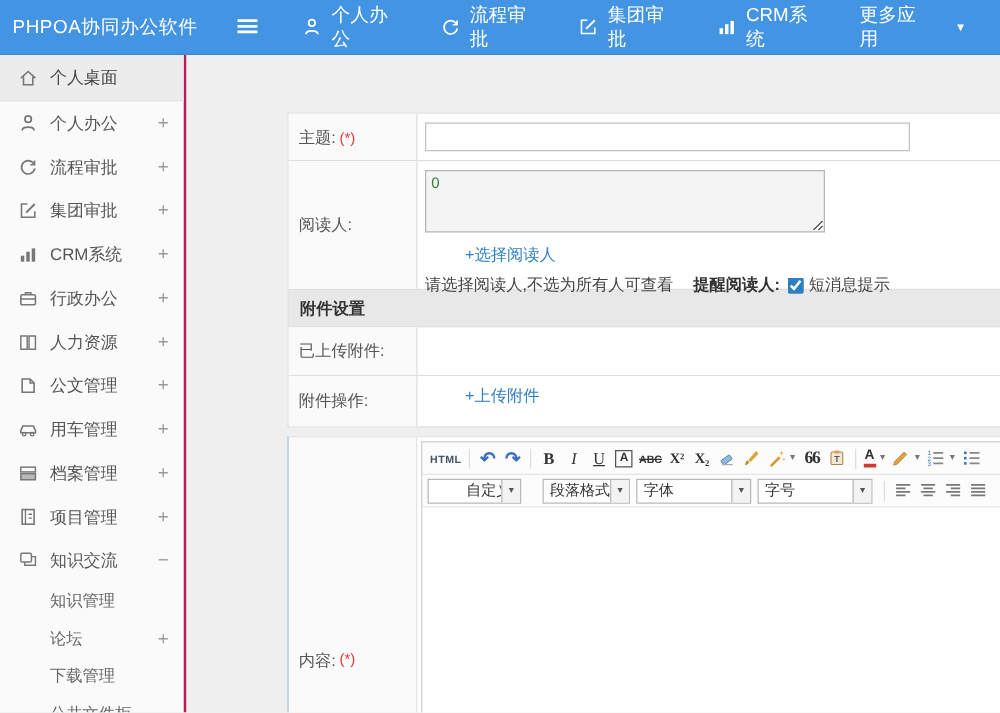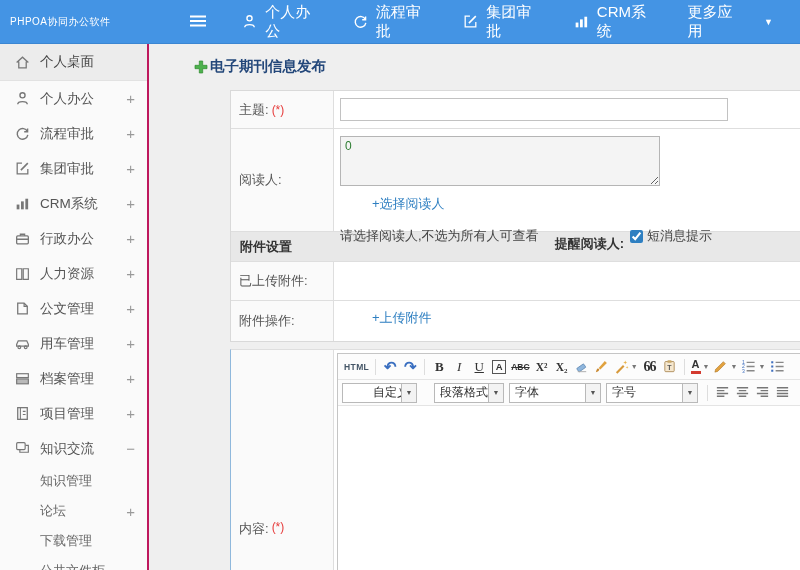--- a/index.html
+++ b/index.html
@@ -4,21 +4,21 @@
 <style>
   * { box-sizing: border-box; }
   html,body { margin:0; padding:0; }
   body {
     width:800px; height:570px; overflow:hidden; position:relative;
     font-family:"Liberation Sans", sans-serif; background:#efefef;
   }
   
   .topbar{position:absolute;top:0;left:0;right:0;height:44px;background:#4494e4;
     display:flex;align-items:center;color:#fff;z-index:5;border-bottom:1px solid #3b86d2;}
-  .logo{font-size:10px;padding-left:10px;width:190px;letter-spacing:0.5px;}
+  .logo{font-size:15px;padding-left:10px;width:190px;letter-spacing:0.5px;}
   .hamburger{width:22px;height:16px;color:#fff;margin-right:30px;cursor:pointer;}
   .hamburger svg{width:18px;height:14px;}
   .topnav{display:flex;align-items:center;}
   .nav-item{display:flex;align-items:center;gap:7px;font-size:15px;cursor:pointer;margin-right:27px;}
   .nav-item .nv-icon{width:17px;height:17px;display:inline-flex;}
   .nav-item svg{width:17px;height:17px;}
   .nav-caret{font-size:9px;margin-left:10px;}
   
   .sidebar{position:absolute;top:44px;left:0;width:149px;bottom:0;background:#fafafa;
     border-right:2px solid #be185d;overflow:hidden;}
@@ -44,21 +44,21 @@
   .fv{flex:1;padding:7px 8px 7px 6px;}
   .row-subject{height:38px;}
   .row-subject input{width:388px;height:23px;border:1px solid #c2c2c2;background:#fff;
     font-size:13px;padding:0 4px;outline:none;}
   .row-readers{height:103px;}
   .row-readers textarea{width:320px;height:50px;border:1px solid #b5b5b5;background:#f4f4f4;
     font-size:12px;color:#2e7d32;padding:2px 4px;resize:both;font-family:"Liberation Sans",sans-serif;}
   .link{color:#2e7fc1;font-size:13px;text-decoration:none;cursor:pointer;display:inline-block;margin-left:32px;}
   .sel-link{margin-top:4px;}
   .tipline{font-size:13px;color:#444;margin-top:6px;display:flex;align-items:center;}
-  .remind{font-weight:bold;margin-left:16px;color:#333;margin-top:16px;}
+  .remind{font-weight:bold;margin-left:16px;color:#333;}
   .tipline input[type=checkbox]{width:13px;height:13px;margin:0 4px 0 6px;accent-color:#2e7fc1;}
   .fsection{height:30px;background:#e8e8e8;display:flex;align-items:center;padding-left:9px;
     font-weight:bold;font-size:13px;color:#333;border-bottom:1px solid #dedede;}
   .row-uploaded{height:39px;}
   .row-ops{height:40px;}
   
   .formtable2{position:absolute;left:80px;top:305px;width:646px;height:410px;display:flex;
     background:#fff;border-top:1px solid #dedede;border-left:1px solid #8fb8dc;}
   .fl2{width:103px;flex:0 0 103px;background:#fafafa;border-right:1px solid #dedede;
     font-size:13px;color:#555;padding:170px 0 0 8px;display:flex;align-items:flex-start;}
@@ -275,28 +275,20 @@
       <div class="side-item">
         <span>下载管理</span>
       </div>
       <div class="side-item">
         <span>公共文件柜</span>
       </div>
     </div>
   </div>
 
 <div class="content">
-  <div class="page-title">
-    <span class="pt-plus">
-        <svg viewBox="0 0 14 14" xmlns="http://www.w3.org/2000/svg">
-          <path d="M5.3 1h3.4v4.3H13v3.4H8.7V13H5.3V8.7H1V5.3h4.3z" fill="#4db14d" stroke="#2e8b2e" stroke-width="0.7"></path>
-        </svg>
-      </span>
-    <span>电子期刊信息发布</span>
-  </div>
 
   <div class="formtable">
     <div class="frow row-subject">
       <div class="fl">
         <span>主题:</span>
         <span class="req">(*)</span>
       </div>
       <div class="fv">
         <input type="text" value="" style="">
       </div>

